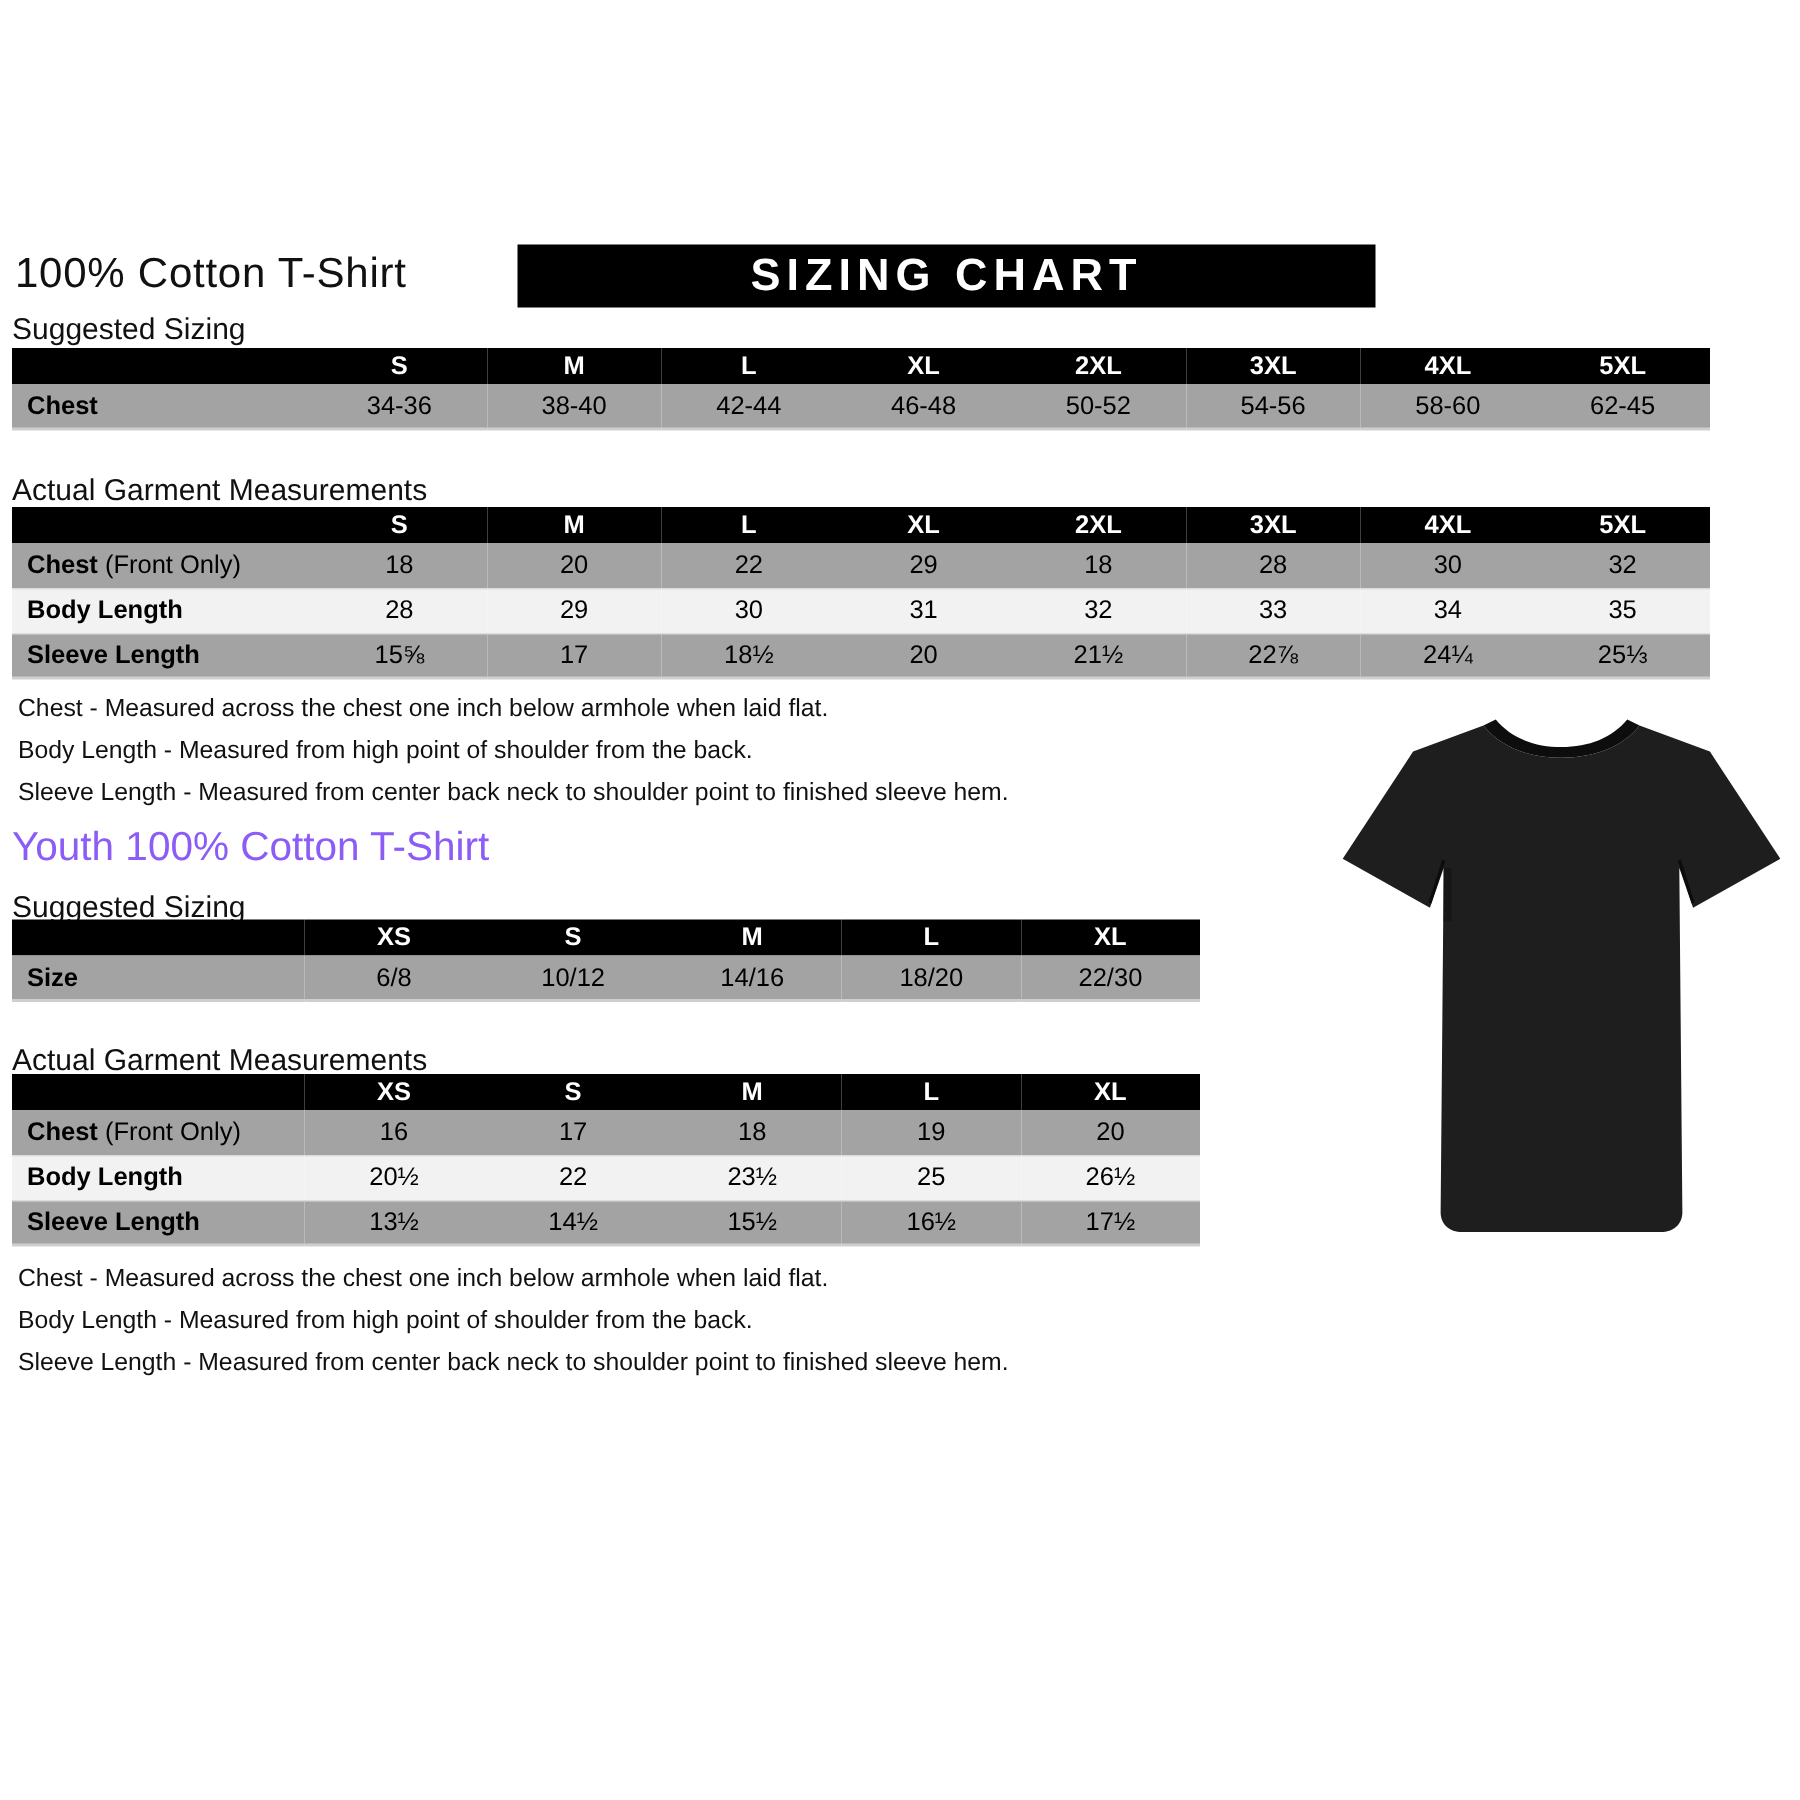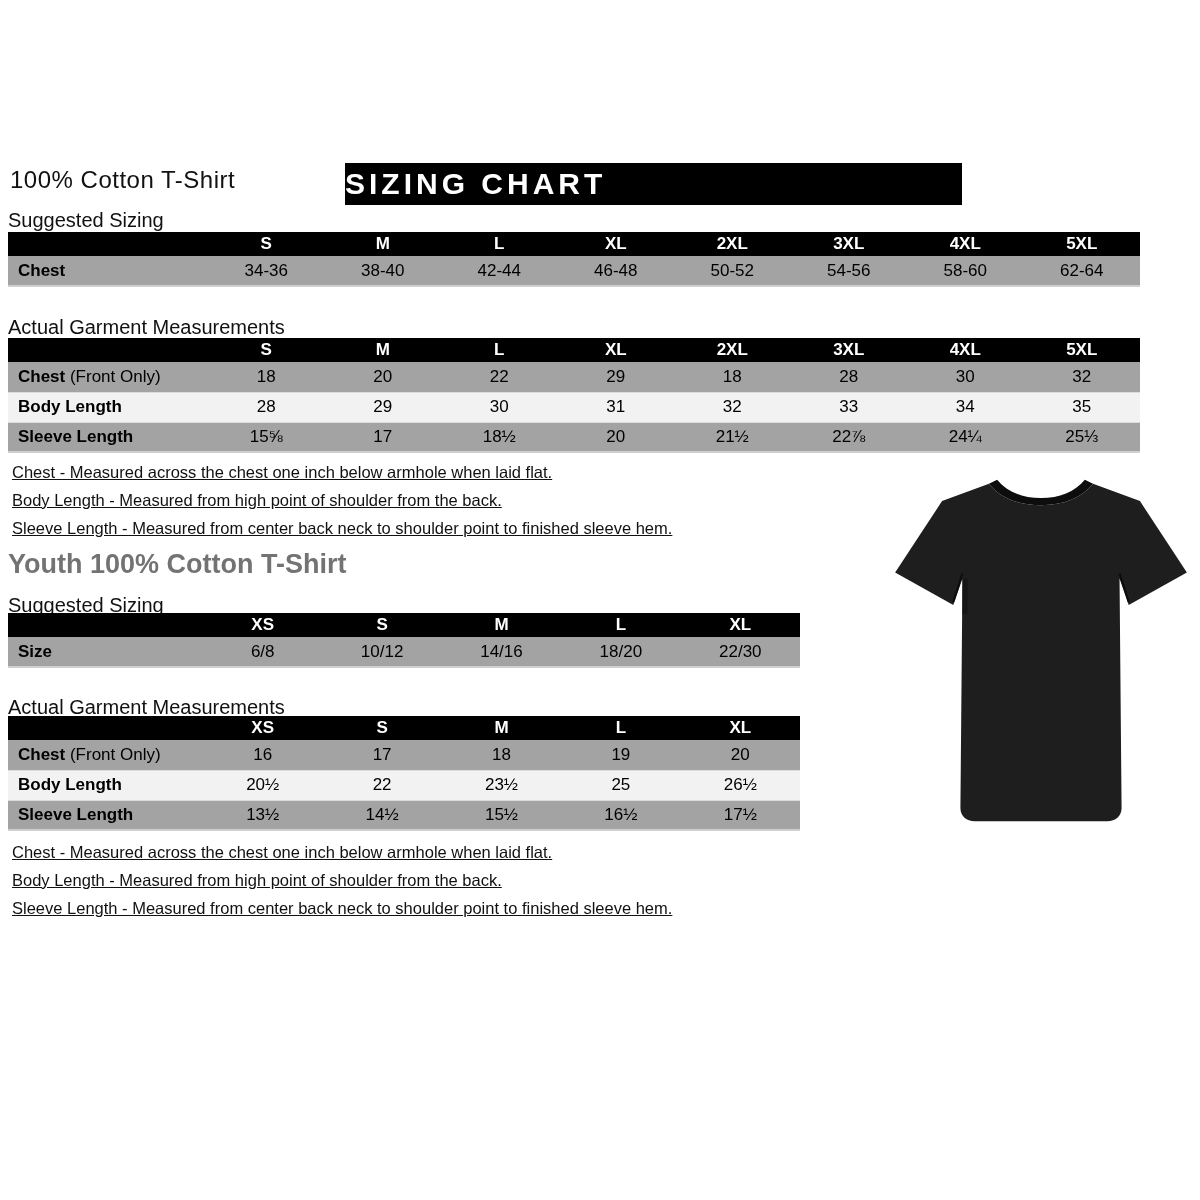--- a/index.html
+++ b/index.html
@@ -8,32 +8,32 @@
     background:#ffffff;
     font-family:"Liberation Sans", sans-serif;
     color:#000;
     position:relative;
     overflow:hidden;
   }
   .canvas { position:absolute; inset:0; }
 
   .page-title {
     position:absolute; left:10px; top:166px;
-    font-size:24px; color:#111; letter-spacing:0.5px;
+    font-size:28px; color:#111; letter-spacing:0.5px;
   }
   .banner {
     position:absolute; left:345px; top:163px;
-    width:617px; height:42px;
+    width:572px; height:42px;
     background:#000; color:#fff;
     font-weight:bold; font-size:30px; letter-spacing:4px;
-    text-align:left; line-height:42px;
+    text-align:center; line-height:42px;
   }
   .youth-title {
     position:absolute; left:8px; top:549px;
-    font-size:27px; font-weight:bold; color:#737373;
+    font-size:27px; font-weight:normal; color:#8b5cf6;
   }
   .section-label {
     position:absolute; left:8px;
     font-size:20px; color:#111;
   }
 
   table.tbl {
     position:absolute; left:8px;
     border-collapse:collapse; table-layout:fixed;
   }
@@ -48,21 +48,21 @@
     font-size:17px; height:30px; text-align:center;
     border-bottom:1px solid #dcdcdc; background:#a3a3a3;
   }
   .tbl tbody tr:nth-child(even) td { background:#f2f2f2; }
   .tbl td.lbl, .tbl th.lbl { text-align:left; padding-left:10px; }
   .tbl td.lbl { font-weight:bold; }
   .tbl td.lbl .suffix { font-weight:normal; }
   .tbl tr.endline td { border-bottom:2px solid #cfcfcf; }
 
   .notes { position:absolute; left:12px; font-size:16.5px; color:#111; }
-  .notes .note-line { height:28px; line-height:28px;text-decoration:underline; }
+  .notes .note-line { height:28px; line-height:28px; }
 
   .tshirt-wrap { position:absolute; left:888px; top:470px; width:306px; height:360px; }
 </style>
 </head>
 <body>
 
 <div class="canvas">
 
   <div class="page-title">100% Cotton T-Shirt</div>
   <div class="banner">SIZING CHART</div>
@@ -97,21 +97,21 @@
     <tbody>
       <tr class="endline">
         <td class="lbl">Chest</td>
         <td>34-36</td>
         <td>38-40</td>
         <td>42-44</td>
         <td>46-48</td>
         <td>50-52</td>
         <td>54-56</td>
         <td>58-60</td>
-        <td>62-64</td>
+        <td>62-45</td>
       </tr>
     </tbody>
   </table>
 
   <div class="section-label" style="top:316px">Actual Garment Measurements</div>
 
   <table class="tbl adult" style="top:338px">
     <colgroup>
         <col style="width:200px">
         <col>

